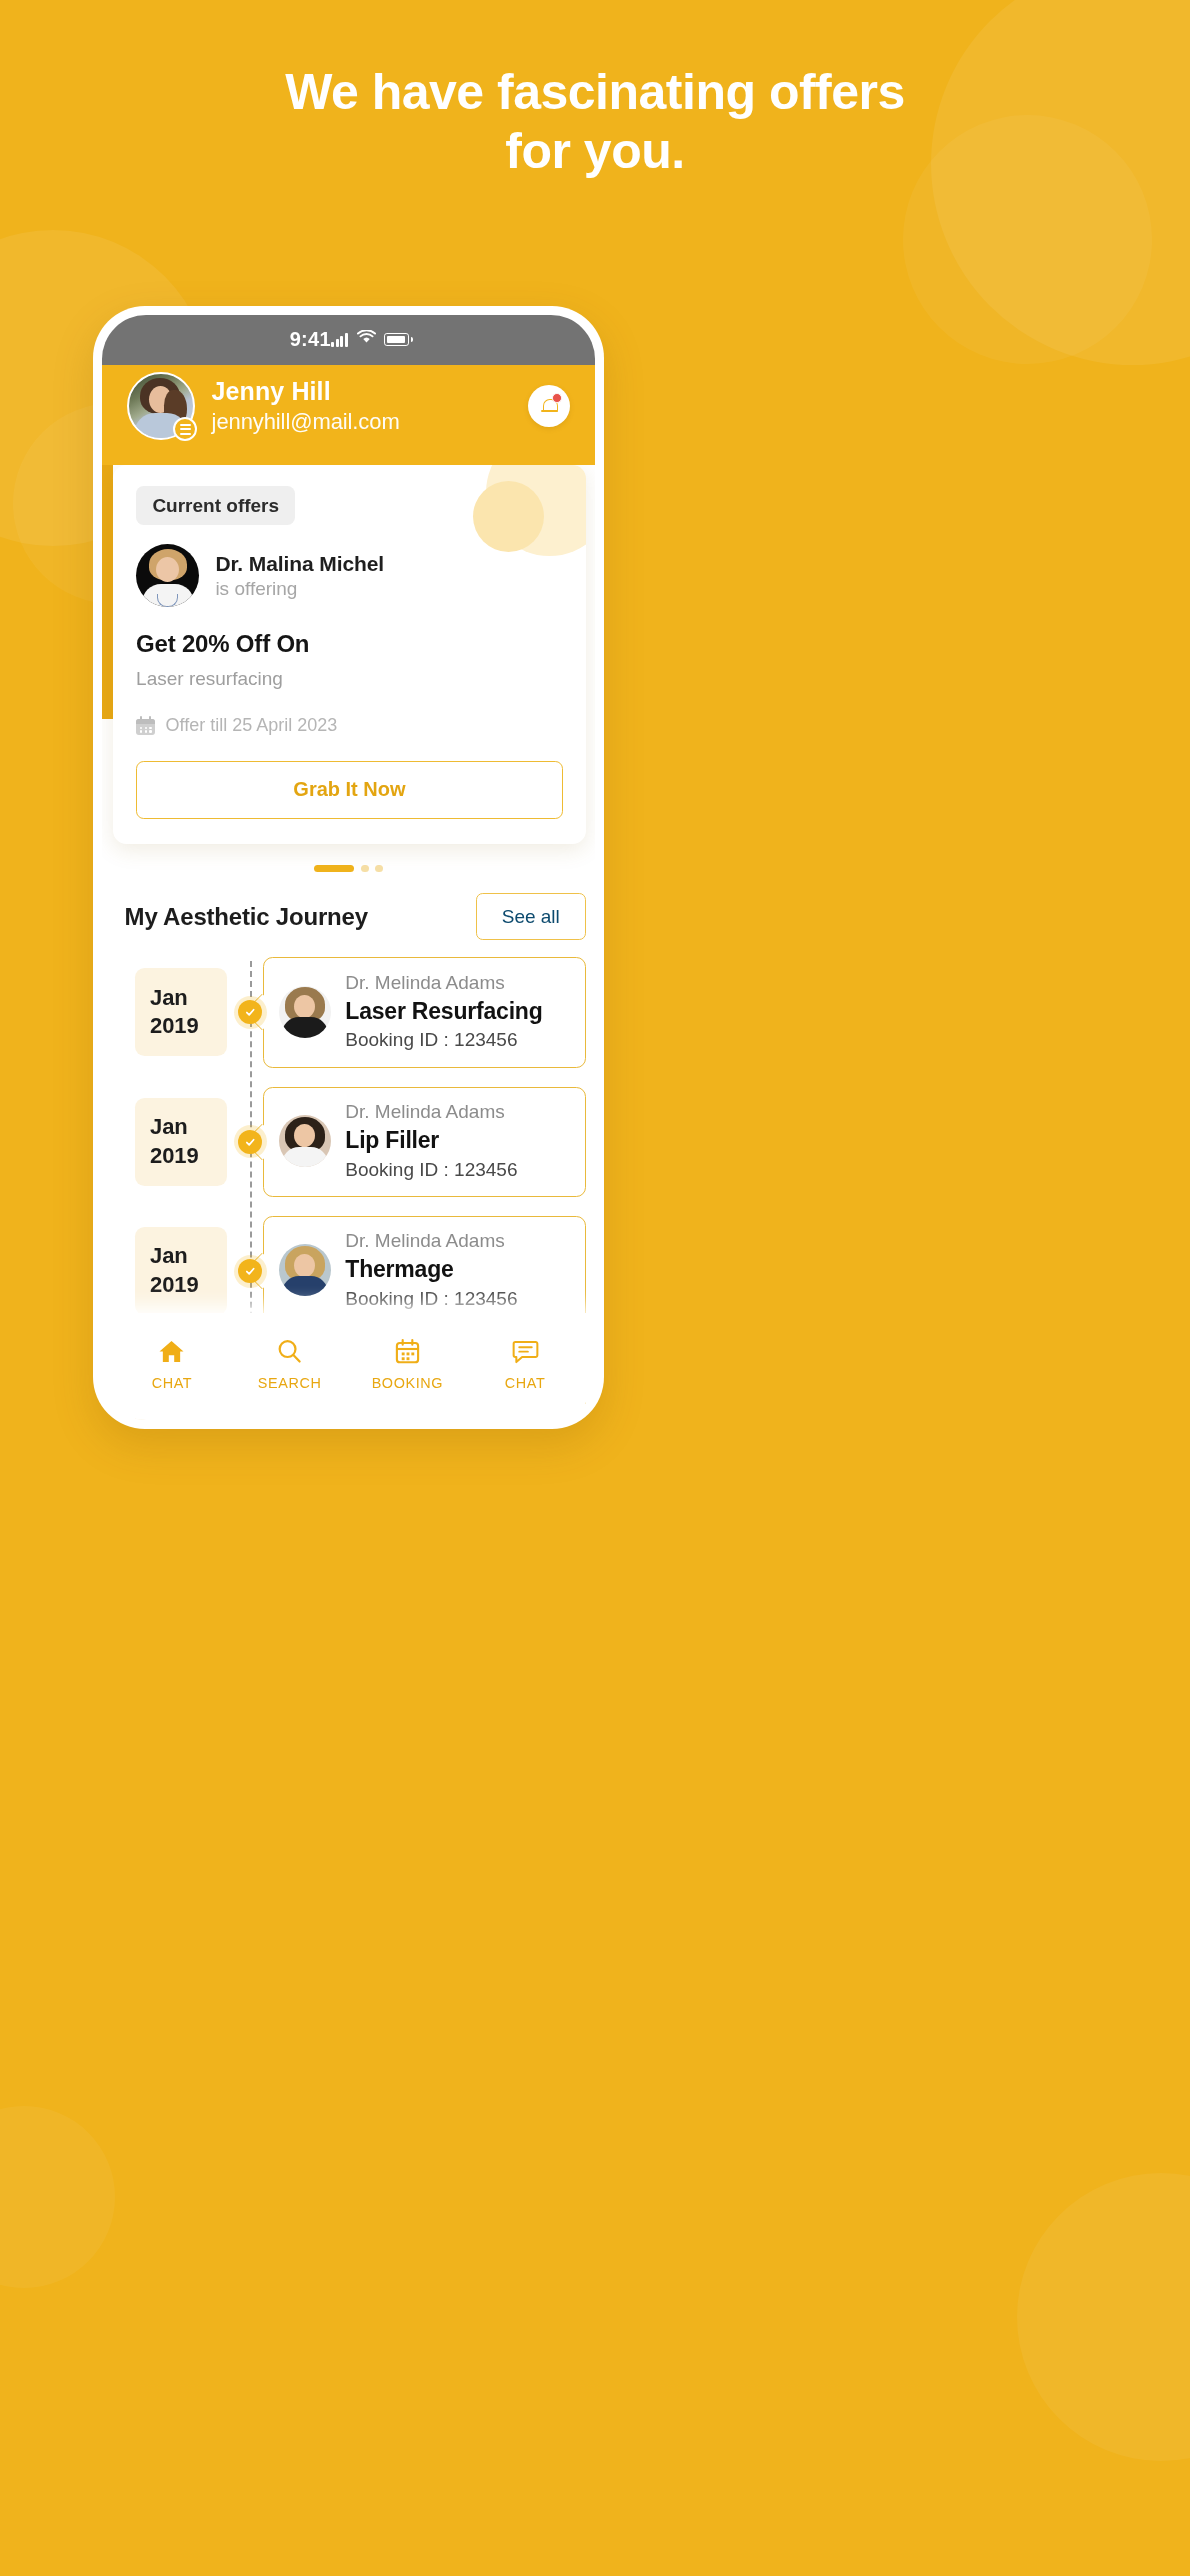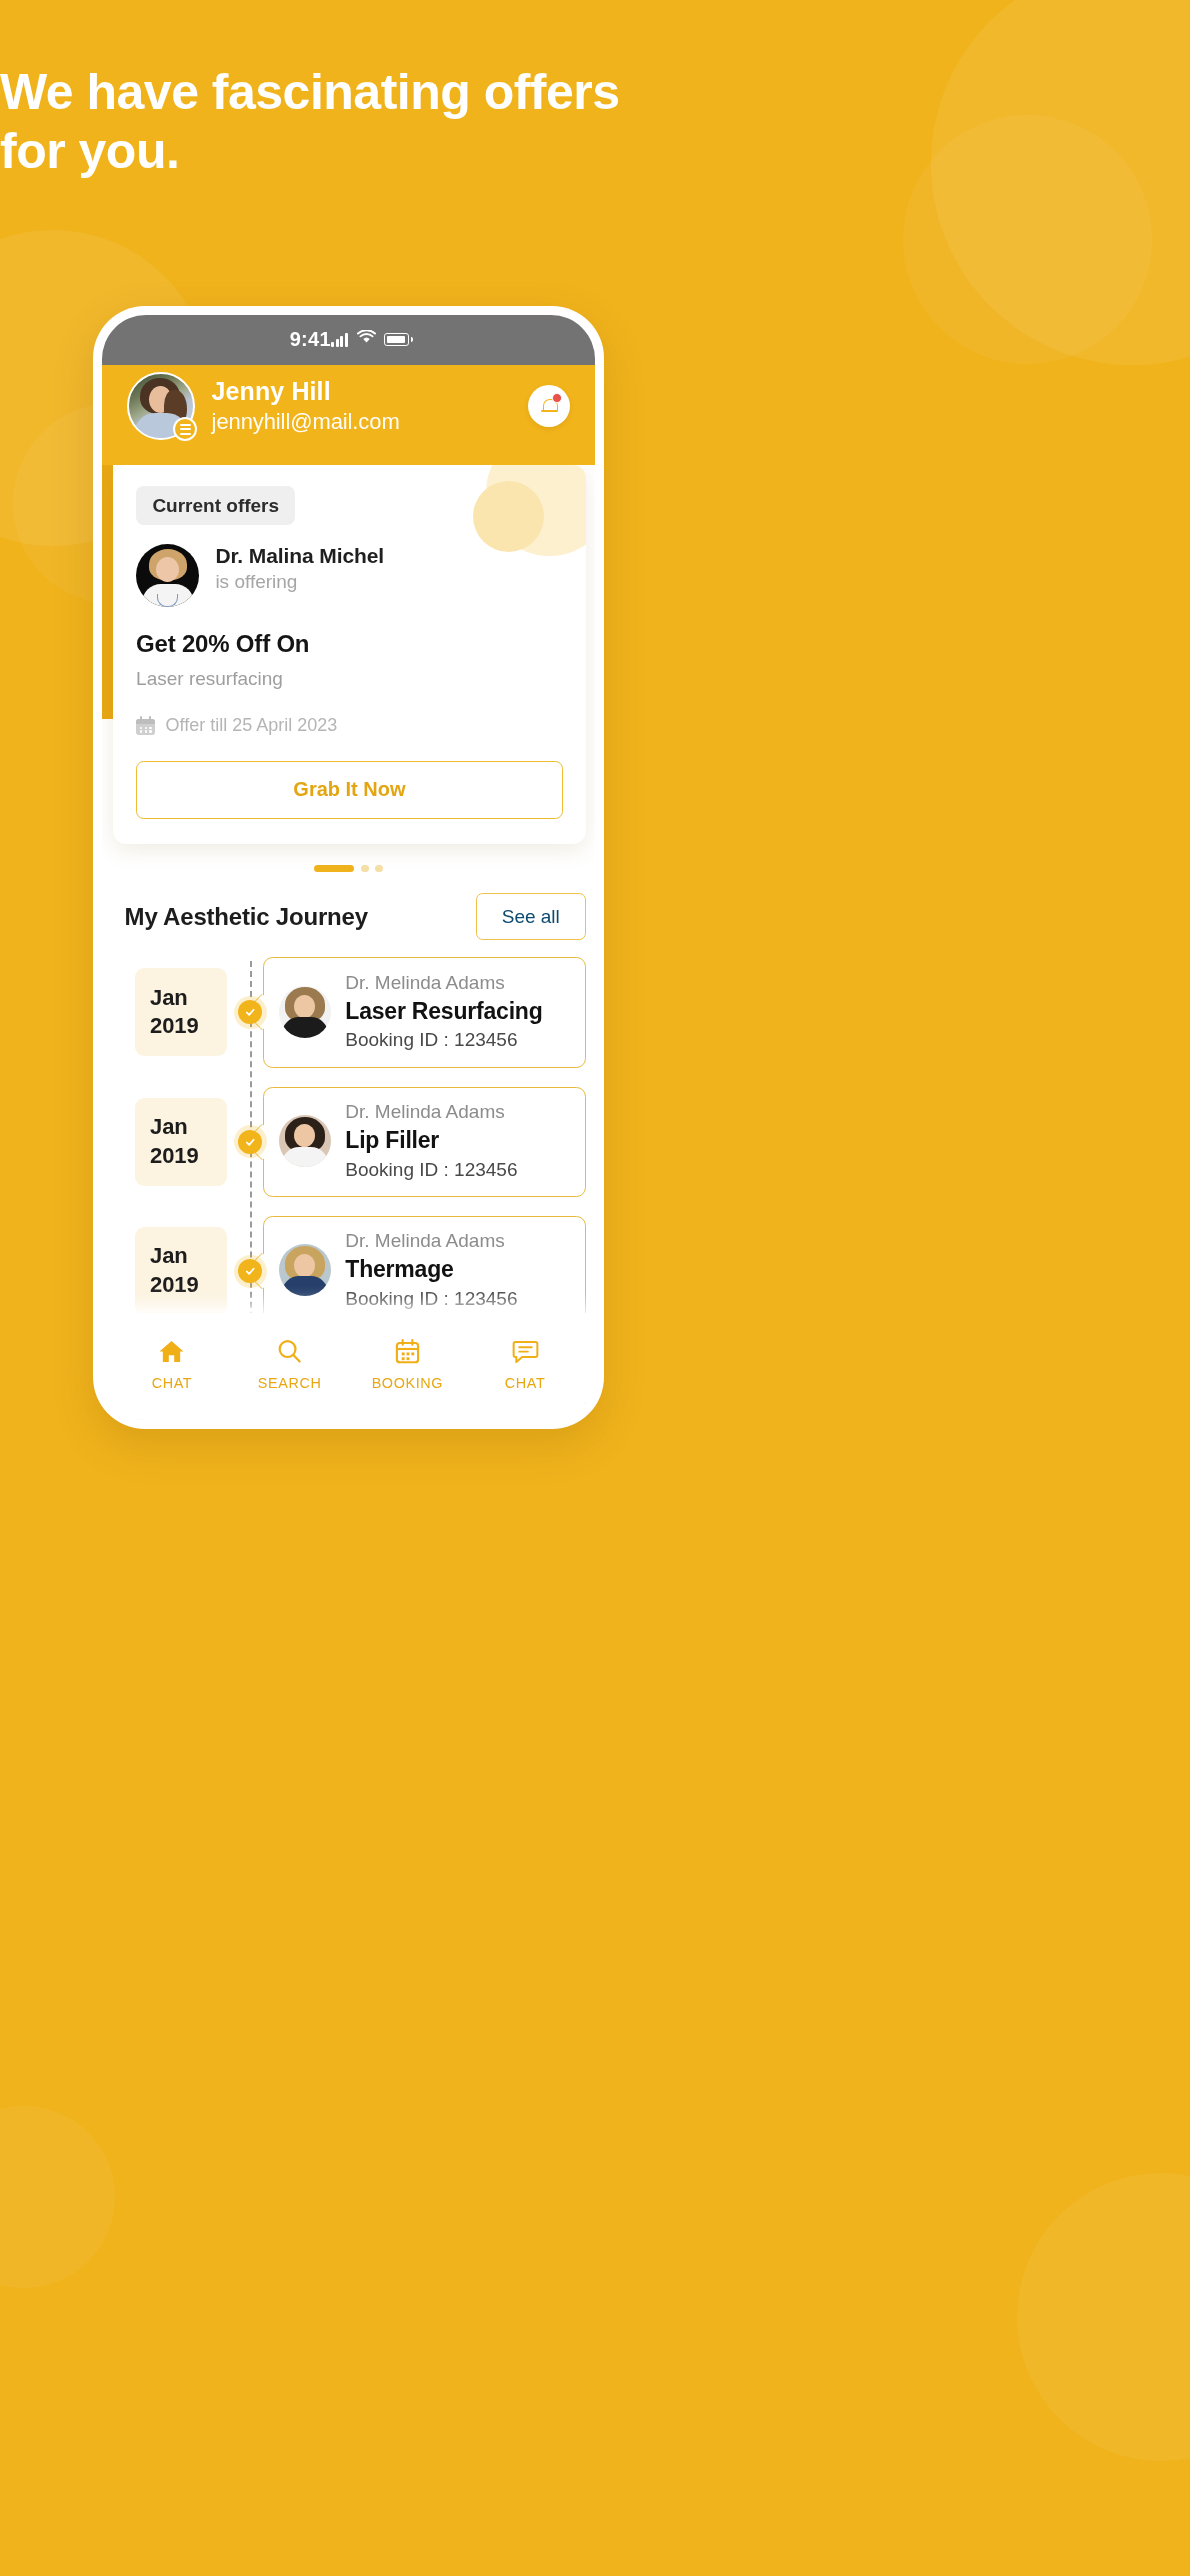--- a/index.html
+++ b/index.html
@@ -16,21 +16,21 @@
   .bb1 { width:316px; height:316px; left:-105px; top:230px; }
   .bb2 { width:201px; height:201px; left:13.4px; top:403px; background:rgba(255,255,255,0.05); }
   .bb3 { width:403px; height:403px; right:-144px; top:-38px; }
   .bb4 { width:249px; height:249px; right:38px; top:115px; background:rgba(255,255,255,0.05); }
   .bb5 { width:288px; height:288px; right:-115px; bottom:115px; background:rgba(255,255,255,0.06); }
   .bb6 { width:182px; height:182px; left:-67px; bottom:288px; background:rgba(255,255,255,0.05); }
 
   
   .promo {
     position:absolute; top:63px; left:0; right:0;
-    color:#ffffff;
+    text-align:center; color:#ffffff;
     font-size:50px; font-weight:bold; line-height:1.18;
     letter-spacing:-0.5px;
     z-index:4;
   }
 
   
   .phone {
     position:absolute;
     left:93px; top:306px;
     width:511px; height:1123px;
@@ -131,21 +131,21 @@
     overflow:hidden;
   }
   .oc-bub1 { position:absolute; right:-27px; top:-36px; width:127px; height:127px; border-radius:50%; background:#FDF0CF; }
   .oc-bub2 { position:absolute; right:42px; top:15.3px; width:71px; height:71px; border-radius:50%; background:#FBE5AE; }
   .oc-inner { position:relative; z-index:2; }
   .chip {
     display:inline-block; background:#EFEFEF; color:#2C2C2C;
     font-size:19px; font-weight:bold;
     padding:8.6px 16.3px; border-radius:7.7px;
   }
-  .doc-row { display:flex; align-items:flex-start; margin-top:19px; }
+  .doc-row { display:flex; align-items:center; margin-top:19px; }
   .doc-pic {
     width:63px; height:63px; border-radius:50%;
     background:#0b0b0b; overflow:hidden; position:relative; flex:0 0 auto;
   }
   .doc-pic .dhair { position:absolute; left:12.5px; top:4.8px; width:38px; height:31px; border-radius:50% 50% 40% 40%; background:#cfa46a; }
   .doc-pic .dface { position:absolute; left:20px; top:12.5px; width:23px; height:25px; border-radius:50%; background:#ecc6a6; }
   .doc-pic .dcoat { position:absolute; left:5.8px; bottom:-1.9px; width:52px; height:25px; border-radius:19px 19px 5.8px 5.8px; background:#f4f4f4; }
   .doc-pic .dsteth { position:absolute; left:21px; bottom:0px; width:21px; height:13.4px; border:1.9px solid #7e95bb; border-top:none; border-radius:0 0 9.6px 9.6px; }
   .doc-meta { margin-left:16.3px; }
   .doc-name { font-size:21px; font-weight:bold; color:#1f1f1f; letter-spacing:-0.1px; }

